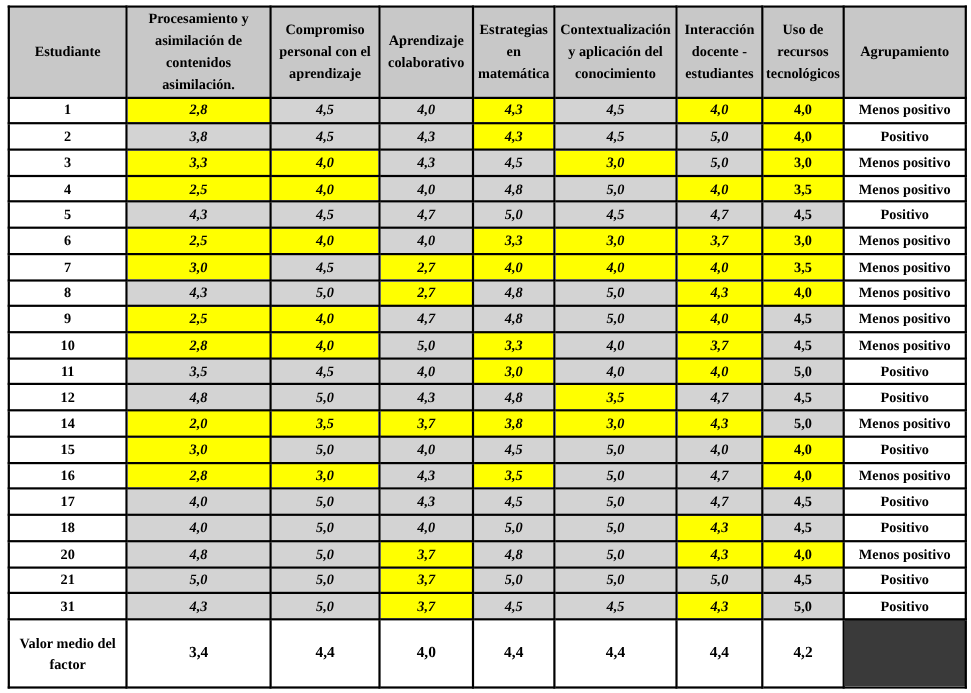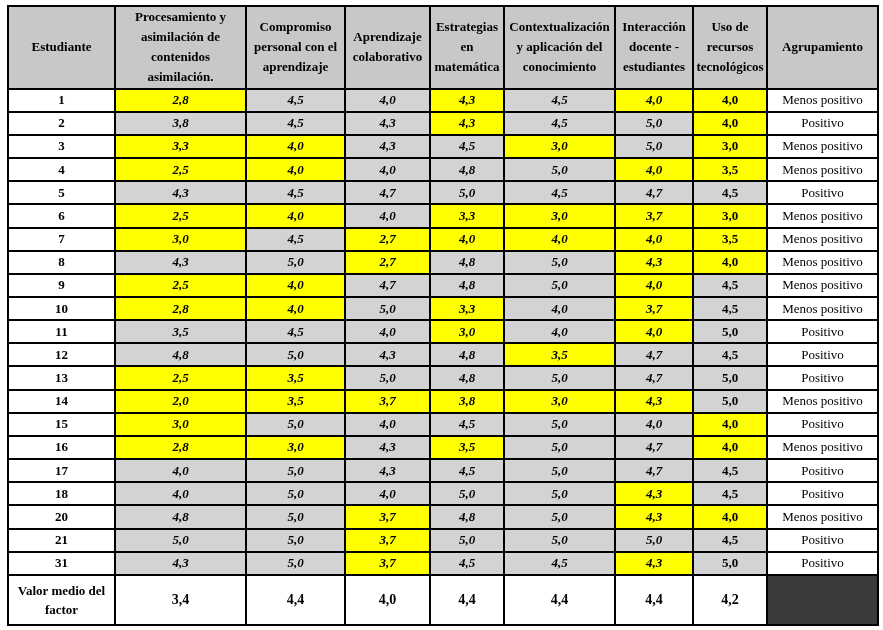--- a/index.html
+++ b/index.html
@@ -21,22 +21,22 @@
     background: #c8c8c8; font-weight: bold; font-size: 13px;
     line-height: 1.55; height: 80px;
   }
   .factors tbody tr { height: 22px; }
   .factors td.student { background: #ffffff; font-weight: bold; font-size: 13px; }
   .factors td.val {
     background: #d3d3d3; font-weight: bold; font-style: italic; font-size: 13px;
   }
   .factors td.val.upright { font-style: normal; }
   .factors td.val.hl { background: #ffff00; }
-  .factors td.group { background: #ffffff; font-weight: normal; font-size: 13px; }
-  .factors tfoot tr { height: 50px; }
+  .factors td.group { background: #ffffff; font-weight: bold; font-size: 13px; }
+  .factors tfoot tr { height: 62px; }
   .factors tfoot td { background: #ffffff; font-weight: bold; }
   .factors td.footer-label { font-size: 13px; line-height: 1.5; }
   .factors td.footer-val { font-size: 14px; margin-left: 45px; }
   .factors td.footer-dark { background: #3a3a3a; }
 </style>
 </head>
 <body>
 
 <div class="page">
   <table class="factors">
@@ -191,31 +191,20 @@
           <td class="val">4,8</td>
           <td class="val">5,0</td>
           <td class="val">4,3</td>
           <td class="val">4,8</td>
           <td class="val hl">3,5</td>
           <td class="val">4,7</td>
           <td class="val upright">4,5</td>
           <td class="group">Positivo</td>
         </tr>
         <tr>
-          <td class="student">13</td>
-          <td class="val hl">2,5</td>
-          <td class="val hl">3,5</td>
-          <td class="val">5,0</td>
-          <td class="val">4,8</td>
-          <td class="val">5,0</td>
-          <td class="val">4,7</td>
-          <td class="val upright">5,0</td>
-          <td class="group">Positivo</td>
-        </tr>
-        <tr>
           <td class="student">14</td>
           <td class="val hl">2,0</td>
           <td class="val hl">3,5</td>
           <td class="val hl">3,7</td>
           <td class="val hl">3,8</td>
           <td class="val hl">3,0</td>
           <td class="val hl">4,3</td>
           <td class="val upright">5,0</td>
           <td class="group">Menos positivo</td>
         </tr>

